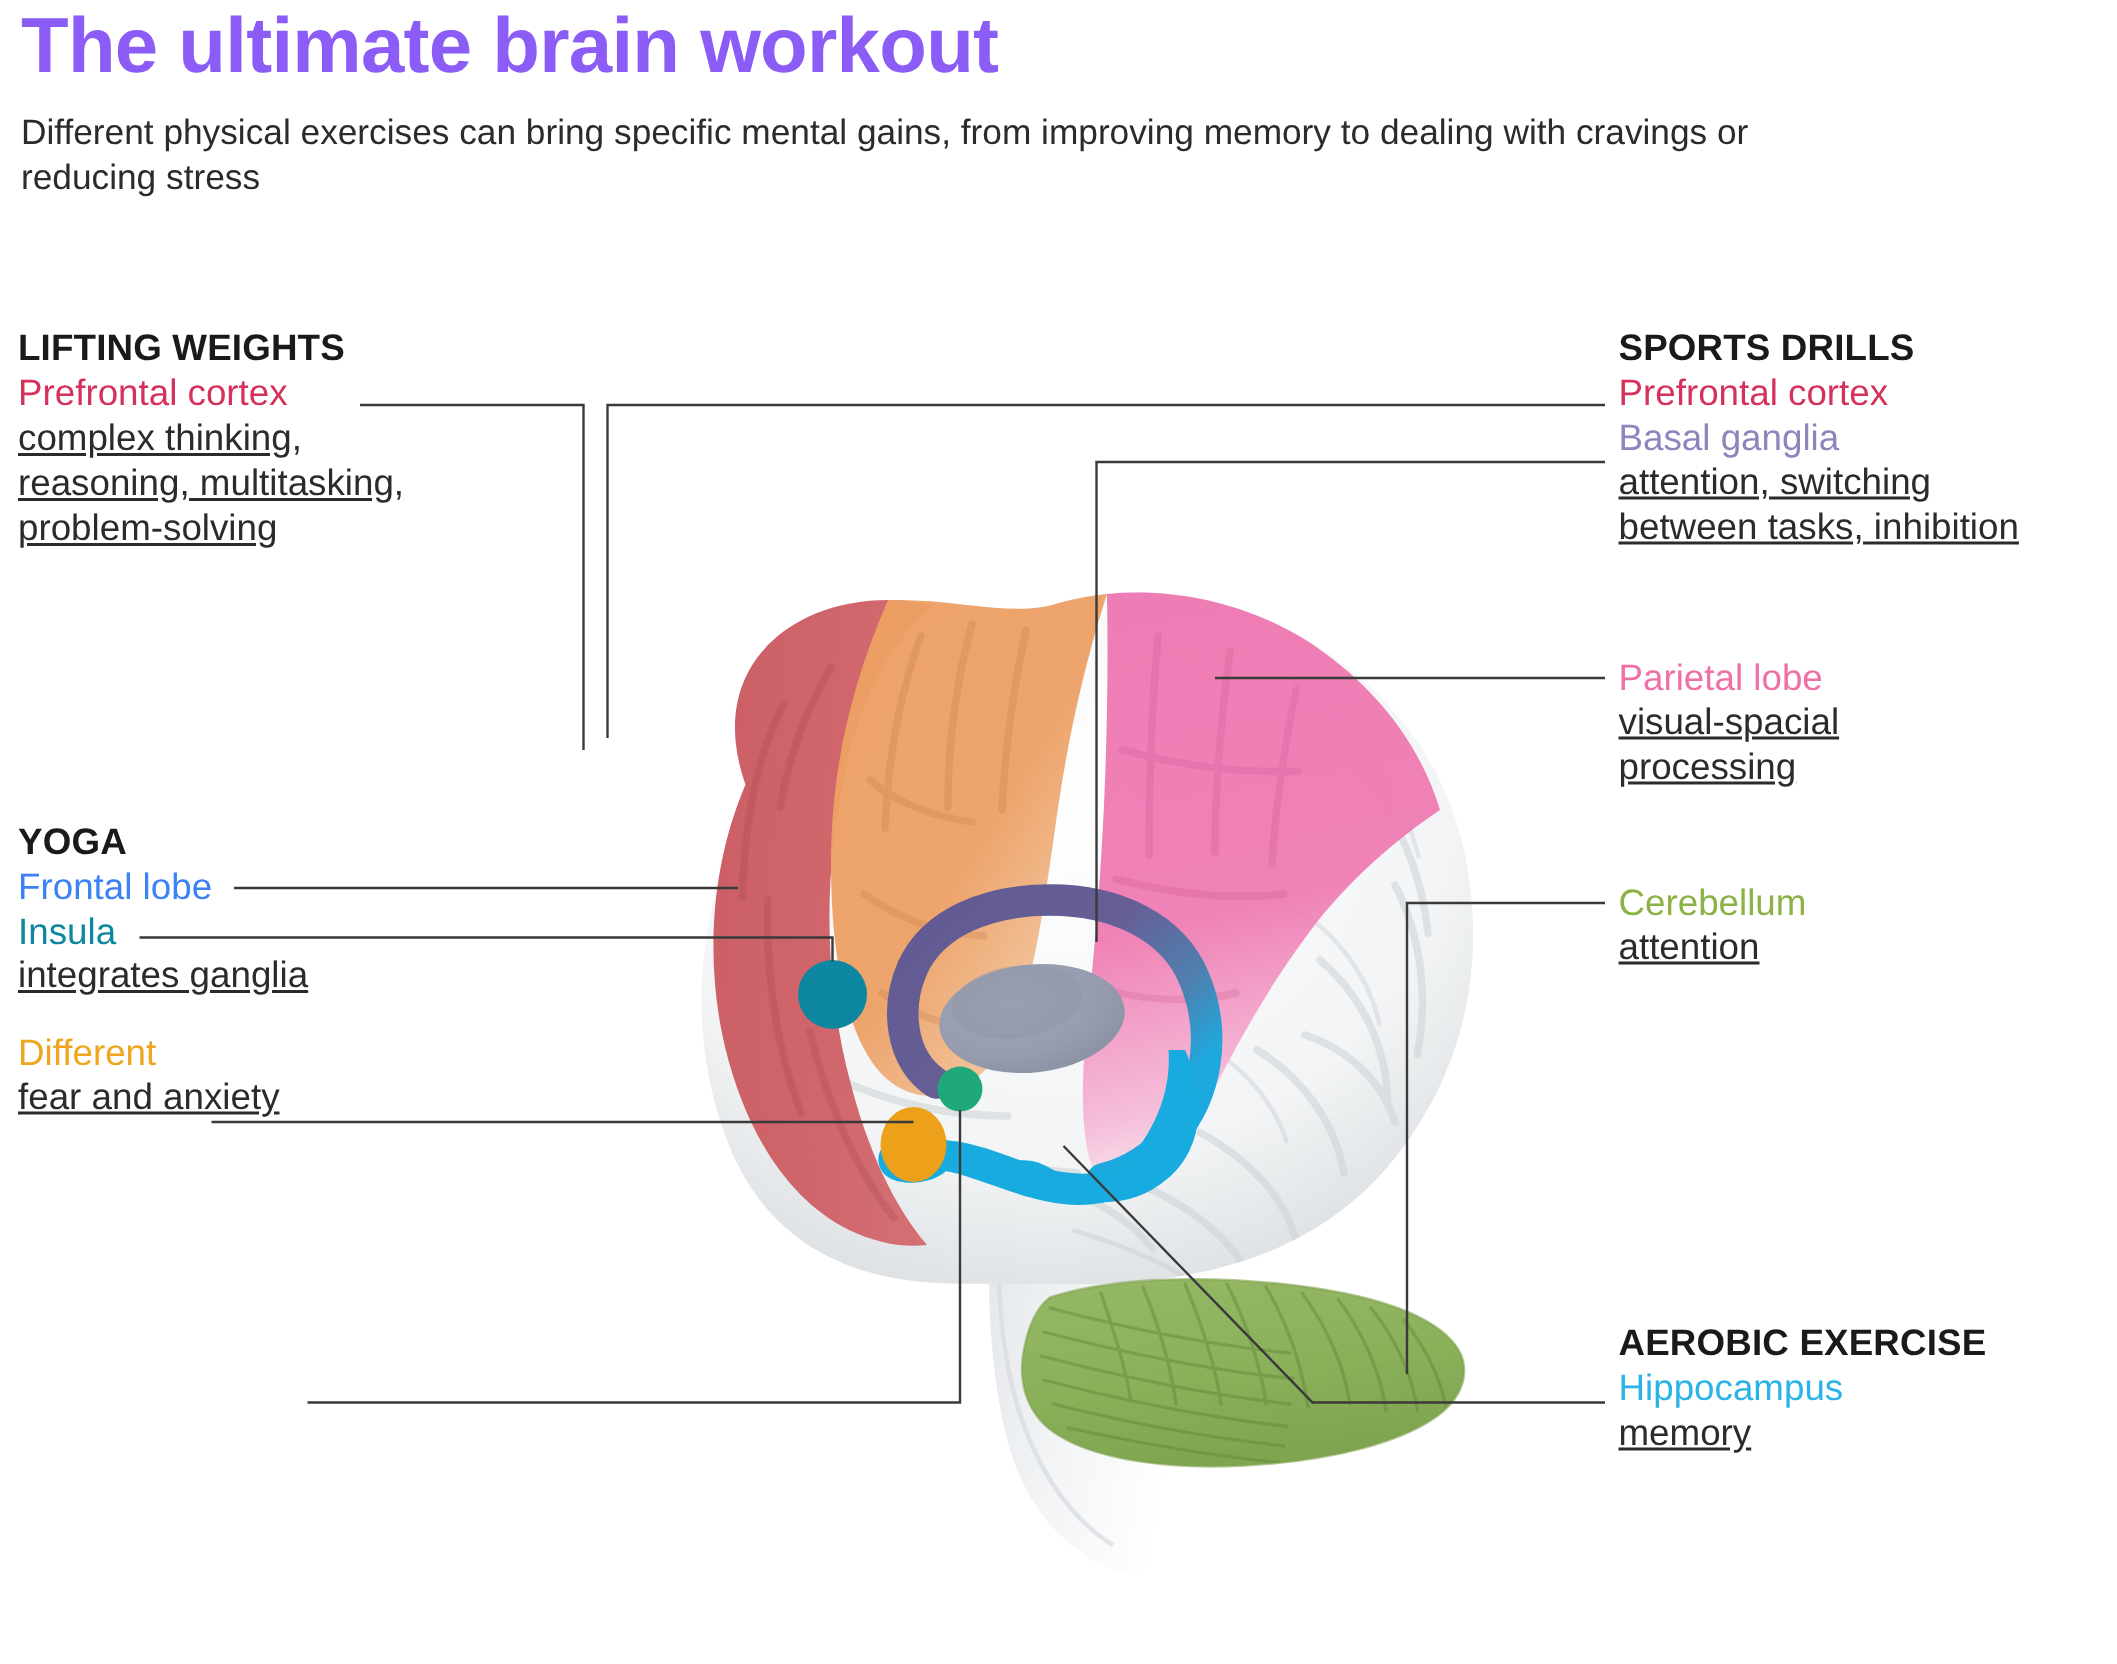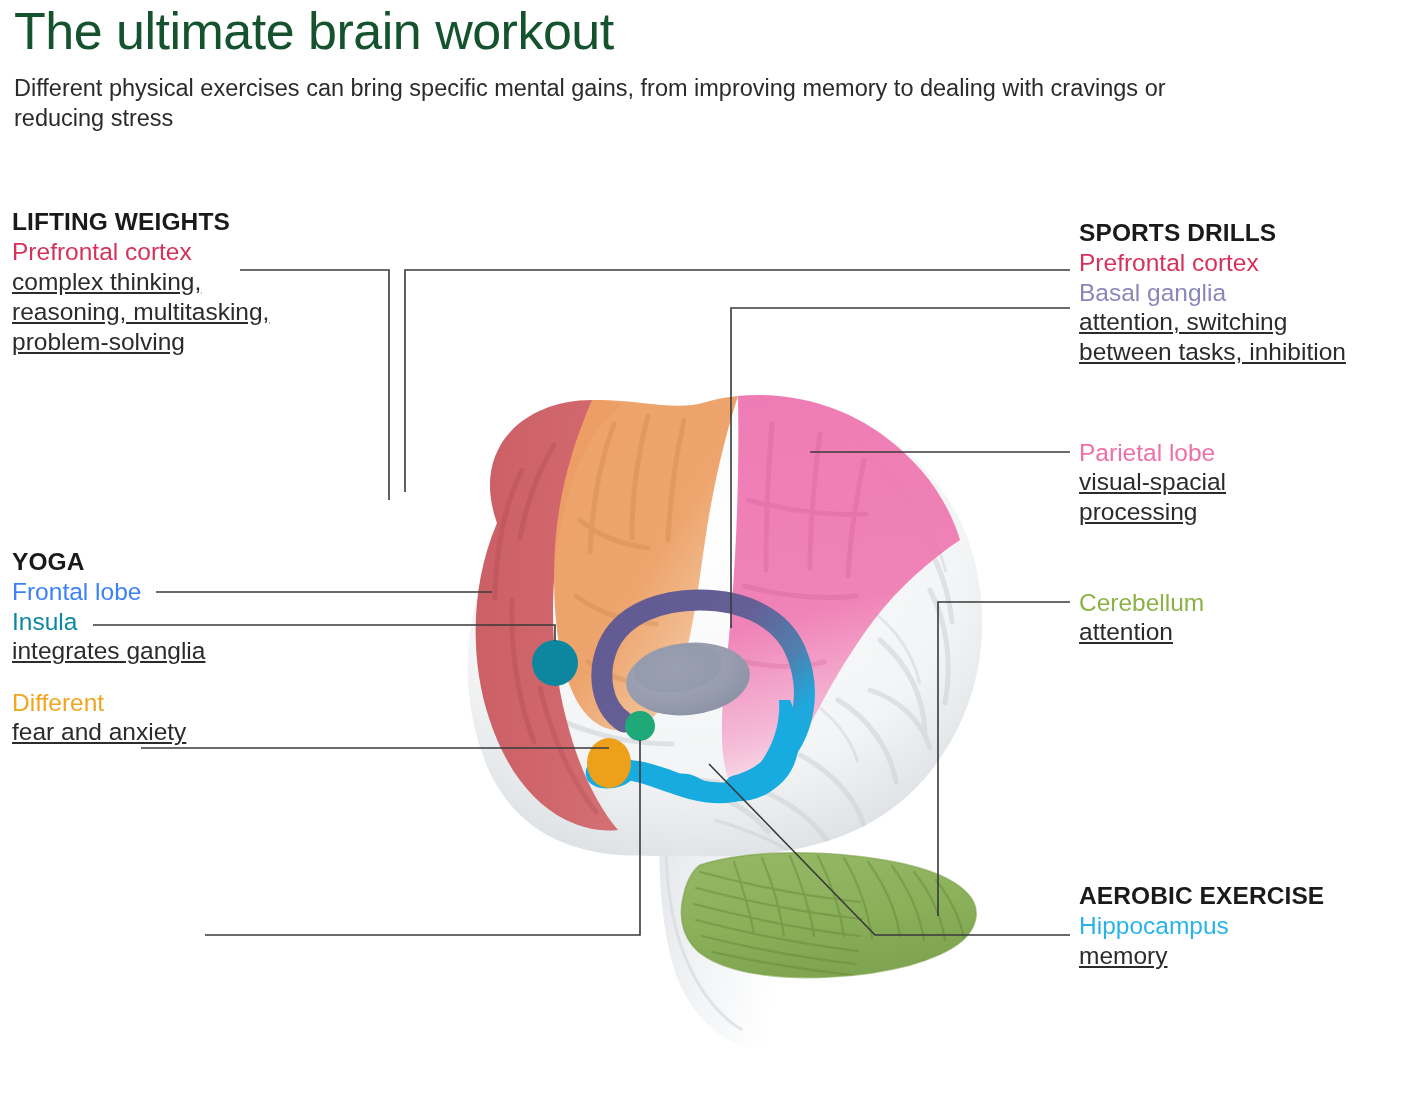--- a/index.html
+++ b/index.html
@@ -9,22 +9,22 @@
     font-family:"Liberation Sans", sans-serif;
     color:#231f20;
     overflow:hidden;
     position:relative;
   }
   #page{position:relative;width:1411px;height:1109px;}
 
   
   .hdr{position:absolute;left:14px;top:4px;width:1300px;}
   .hdr-title{
-    font-size:52px;font-weight:400;letter-spacing:-0.5px;
-    color:#14532d;line-height:1.05;margin:0;
+    font-size:52px;font-weight:700;letter-spacing:-0.5px;
+    color:#8b5cf6;line-height:1.05;margin:0;
     font-family:"Liberation Sans", sans-serif;
   }
   .hdr-sub{
     font-size:23.5px;font-weight:400;color:#2b2b2b;
     line-height:1.28;margin:14px 0 0 0;max-width:1240px;
   }
 
   
   #brain-layer{position:absolute;left:0;top:0;width:1411px;height:1109px;pointer-events:none;}
 
@@ -344,21 +344,21 @@
       <path d="M93,625 L555,625 L555,641"></path>
 
       <path d="M141,748 L609,748"></path>
 
       <path d="M205,935 L640,935 L640,740"></path>
 
       <path d="M1070,935 L875,935 L709,764"></path>
     </g>
   </svg>
 
-  <div class="callout left" style="left:12px;top:208px;width:360px;">
+  <div class="callout left" style="left:12px;top:219px;width:360px;">
     <div class="cat">LIFTING WEIGHTS</div>
     <div class="region" style="color:#d5325b;">Prefrontal cortex</div>
     <div class="desc">complex thinking,</div>
     <div class="desc">reasoning, multitasking,</div>
     <div class="desc">problem-solving</div>
   </div>
 
   <div class="callout left" style="left:12px;top:548px;width:360px;">
     <div class="cat">YOGA</div>
     <div class="region" style="color:#3b82f6;">Frontal lobe</div>

